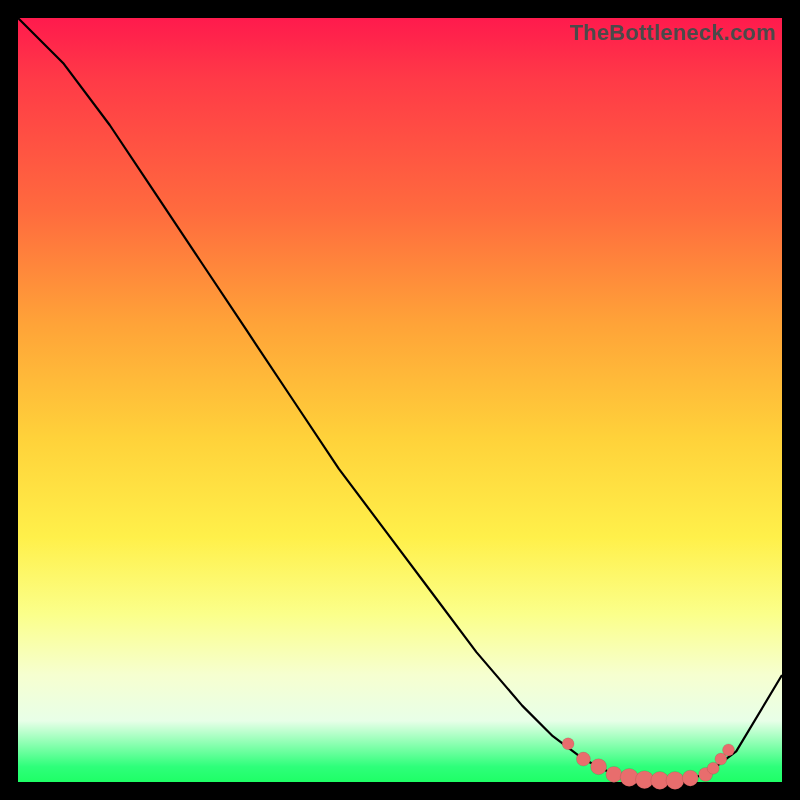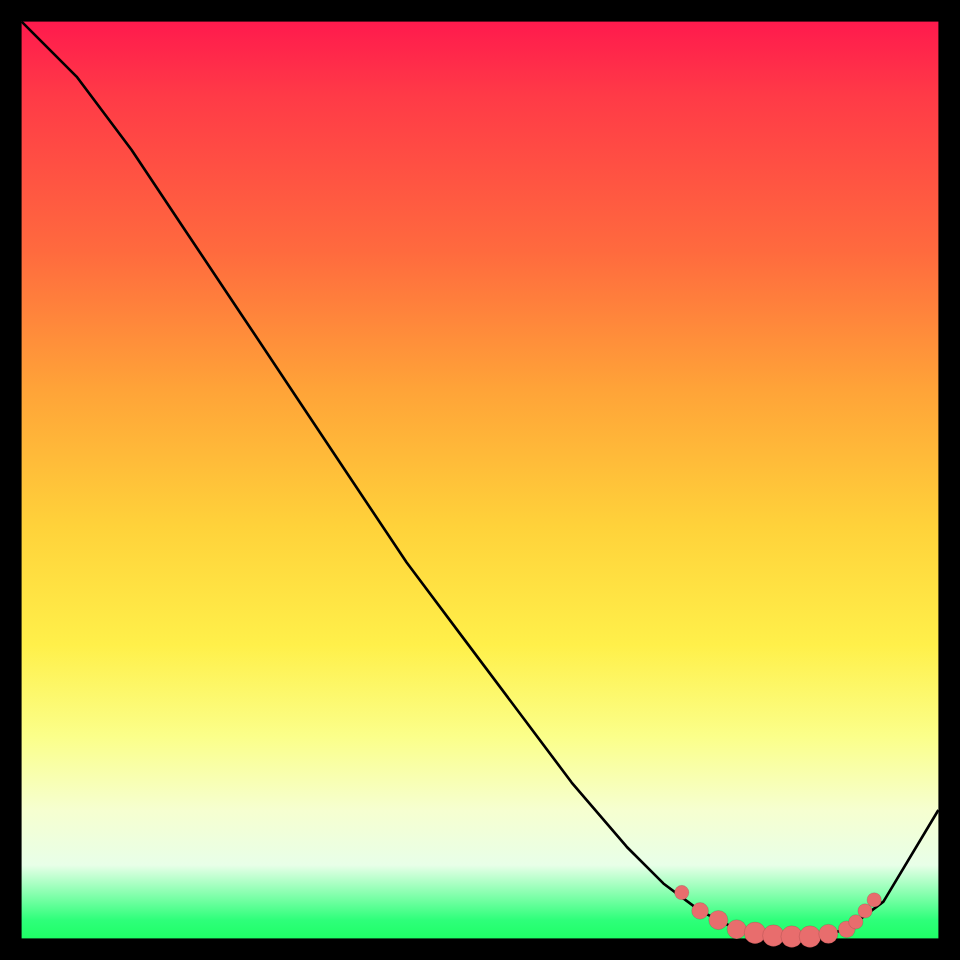--- a/index.html
+++ b/index.html
@@ -70,20 +70,21 @@
     stroke: rgba(0,0,0,0.15);
     stroke-width: 0.6;
   }
 </style>
 </head>
 <body>
 
 <div class="frame">
   <div class="gradient"></div>
 
+  <div class="watermark">TheBottleneck.com</div>
 
   <svg class="curve" viewBox="0 0 764 764" preserveAspectRatio="none">
     <path class="line" d="M0.0 0.0 L45.8 45.8 L91.7 107.0 L137.5 175.7 L183.4 244.5 L229.2 313.2 L275.0 382.0 L320.9 450.8 L366.7 511.9 L412.6 573.0 L458.4 634.1 L504.2 687.6 L534.8 718.2 L565.4 741.1 L595.9 756.4 L626.5 764.0 L657.0 764.0 L687.6 756.4 L718.2 733.4 L764.0 657.0 " stroke="#000000"></path>
     <g class="dots">
         <circle cx="550.1" cy="725.8" r="6" fill="#e86d6d"></circle>
         <circle cx="565.4" cy="741.1" r="7" fill="#e86d6d"></circle>
         <circle cx="580.6" cy="748.7" r="8" fill="#e86d6d"></circle>
         <circle cx="595.9" cy="756.4" r="8" fill="#e86d6d"></circle>
         <circle cx="611.2" cy="759.4" r="9" fill="#e86d6d"></circle>
         <circle cx="626.5" cy="761.7" r="9" fill="#e86d6d"></circle>

